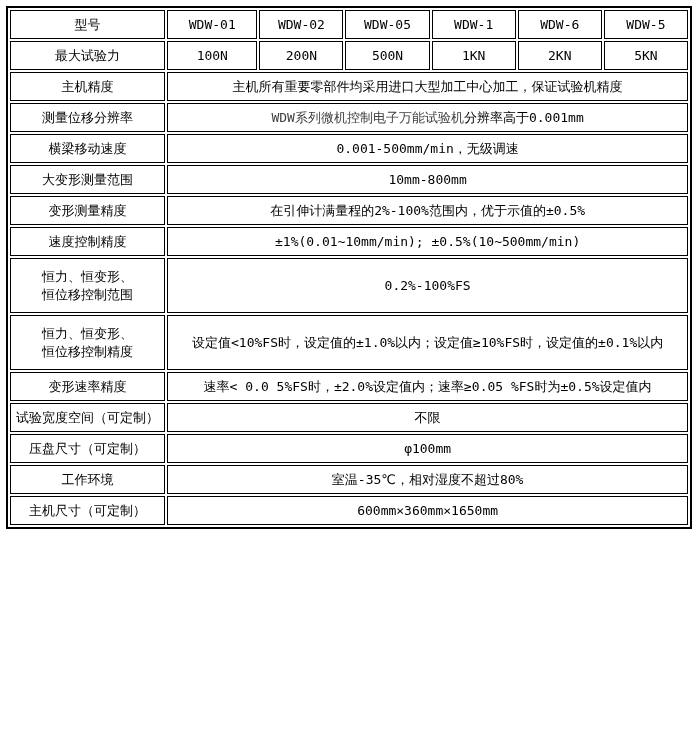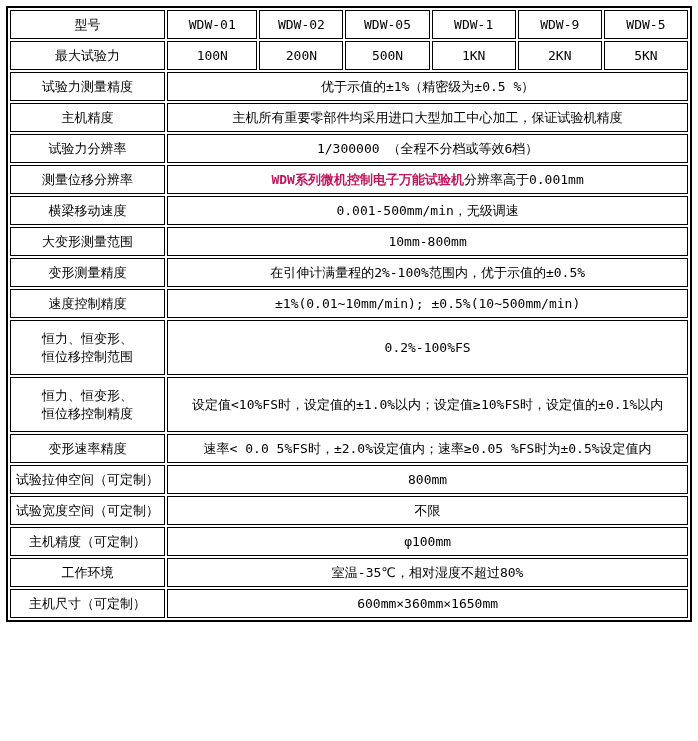--- a/index.html
+++ b/index.html
@@ -39,22 +39,22 @@
     height: 51px;
   }
   td.label-cell {
     white-space: pre-line;
   }
   td.align-left {
     text-align: left;
     padding-left: 3px;
   }
   .bold-maroon {
-    font-weight: bold;
-    color: #be185d;
+    font-weight: normal;
+    color: #404040;
   }
 </style>
 </head>
 <body>
 
 <div class="table-wrap">
   <table class="spec-table">
     <colgroup>
         <col style="width: 155px;">
         <col style="width: 90px;">
@@ -64,43 +64,35 @@
         <col style="width: 84px;">
         <col style="width: 84px;">
       </colgroup>
     <tbody>
         <tr>
           <td class="label-cell">型号</td>
           <td>WDW-01</td>
           <td>WDW-02</td>
           <td>WDW-05</td>
           <td>WDW-1</td>
-          <td>WDW-9</td>
+          <td>WDW-6</td>
           <td>WDW-5</td>
         </tr>
         <tr>
           <td class="label-cell">最大试验力</td>
           <td class="align-left">100N</td>
           <td>200N</td>
           <td>500N</td>
           <td>1KN</td>
           <td>2KN</td>
           <td>5KN</td>
         </tr>
         <tr>
-          <td class="label-cell">试验力测量精度</td>
-          <td colspan="6">优于示值的±1%（精密级为±0.5 %）</td>
-        </tr>
-        <tr>
           <td class="label-cell">主机精度</td>
           <td colspan="6">主机所有重要零部件均采用进口大型加工中心加工，保证试验机精度</td>
-        </tr>
-        <tr>
-          <td class="label-cell">试验力分辨率</td>
-          <td colspan="6">1/300000 （全程不分档或等效6档）</td>
         </tr>
         <tr>
           <td class="label-cell">测量位移分辨率</td>
           <td colspan="6"><span class="bold-maroon">WDW系列微机控制电子万能试验机</span><span>分辨率高于0.001mm</span></td>
         </tr>
         <tr>
           <td class="label-cell">横梁移动速度</td>
           <td colspan="6">0.001-500mm/min，无级调速</td>
         </tr>
         <tr>
@@ -123,29 +115,25 @@
         <tr class="tall">
           <td class="label-cell">恒力、恒变形、
 恒位移控制精度</td>
           <td colspan="6">设定值&lt;10%FS时，设定值的±1.0%以内；设定值≥10%FS时，设定值的±0.1%以内</td>
         </tr>
         <tr>
           <td class="label-cell">变形速率精度</td>
           <td colspan="6">速率&lt; 0.0 5%FS时，±2.0%设定值内；速率≥0.05 %FS时为±0.5%设定值内</td>
         </tr>
         <tr>
-          <td class="label-cell">试验拉伸空间（可定制）</td>
-          <td colspan="6">800mm</td>
-        </tr>
-        <tr>
           <td class="label-cell">试验宽度空间（可定制）</td>
           <td colspan="6">不限</td>
         </tr>
         <tr>
-          <td class="label-cell">主机精度（可定制）</td>
+          <td class="label-cell">压盘尺寸（可定制）</td>
           <td colspan="6">φ100mm</td>
         </tr>
         <tr>
           <td class="label-cell">工作环境</td>
           <td colspan="6">室温-35℃，相对湿度不超过80%</td>
         </tr>
         <tr>
           <td class="label-cell">主机尺寸（可定制）</td>
           <td colspan="6">600mm×360mm×1650mm</td>
         </tr>

